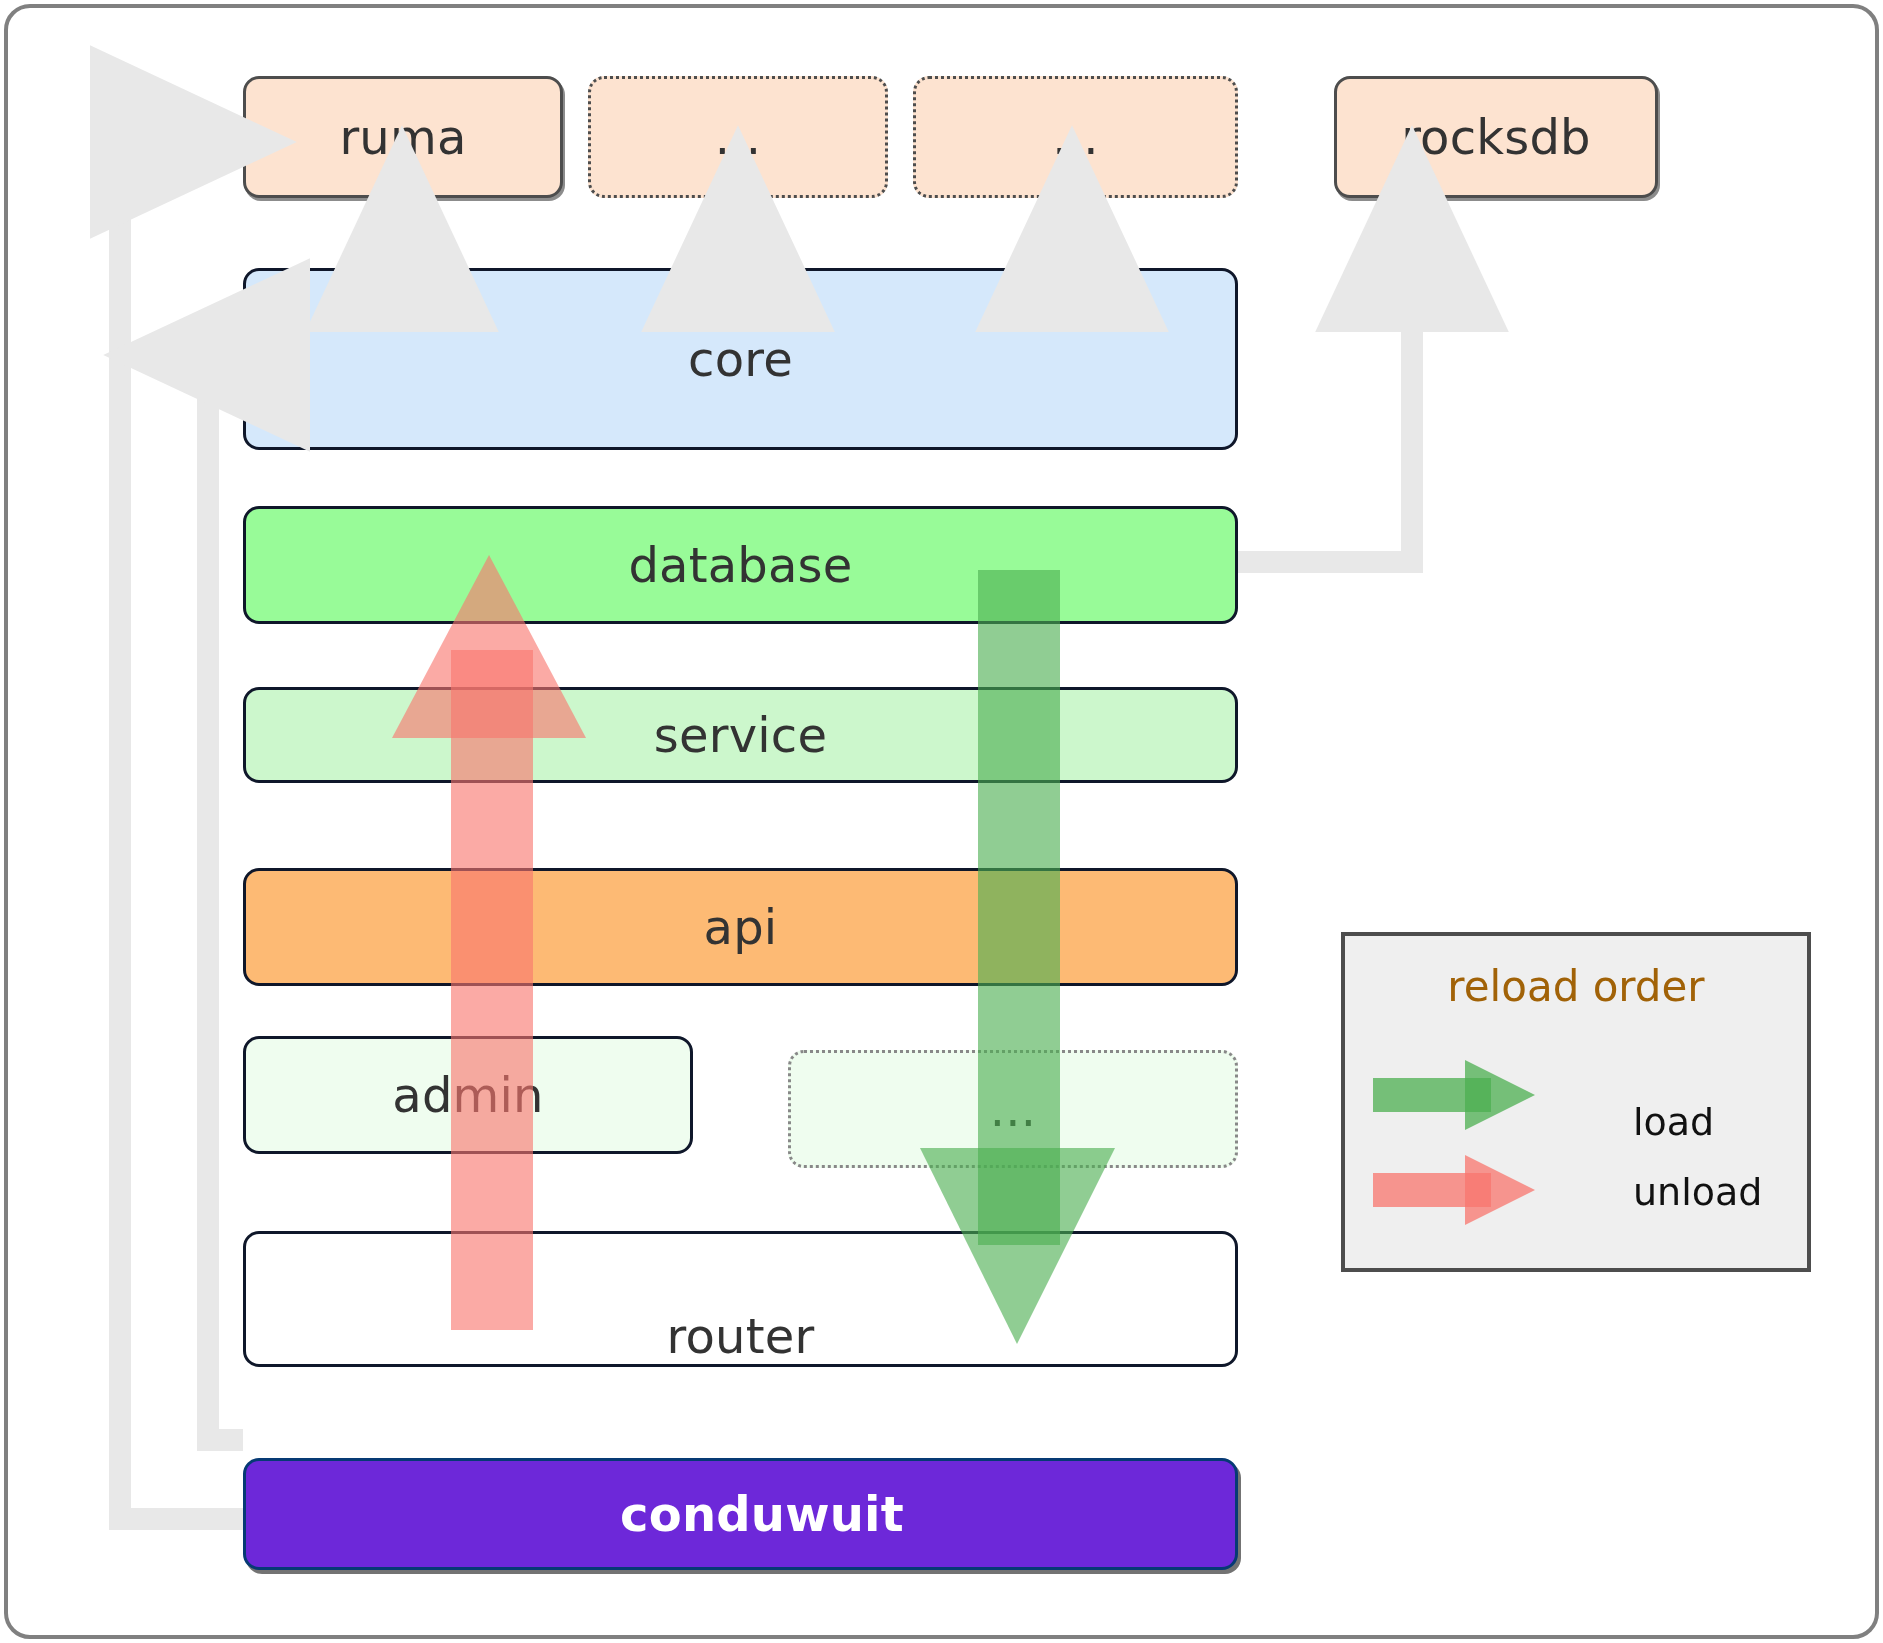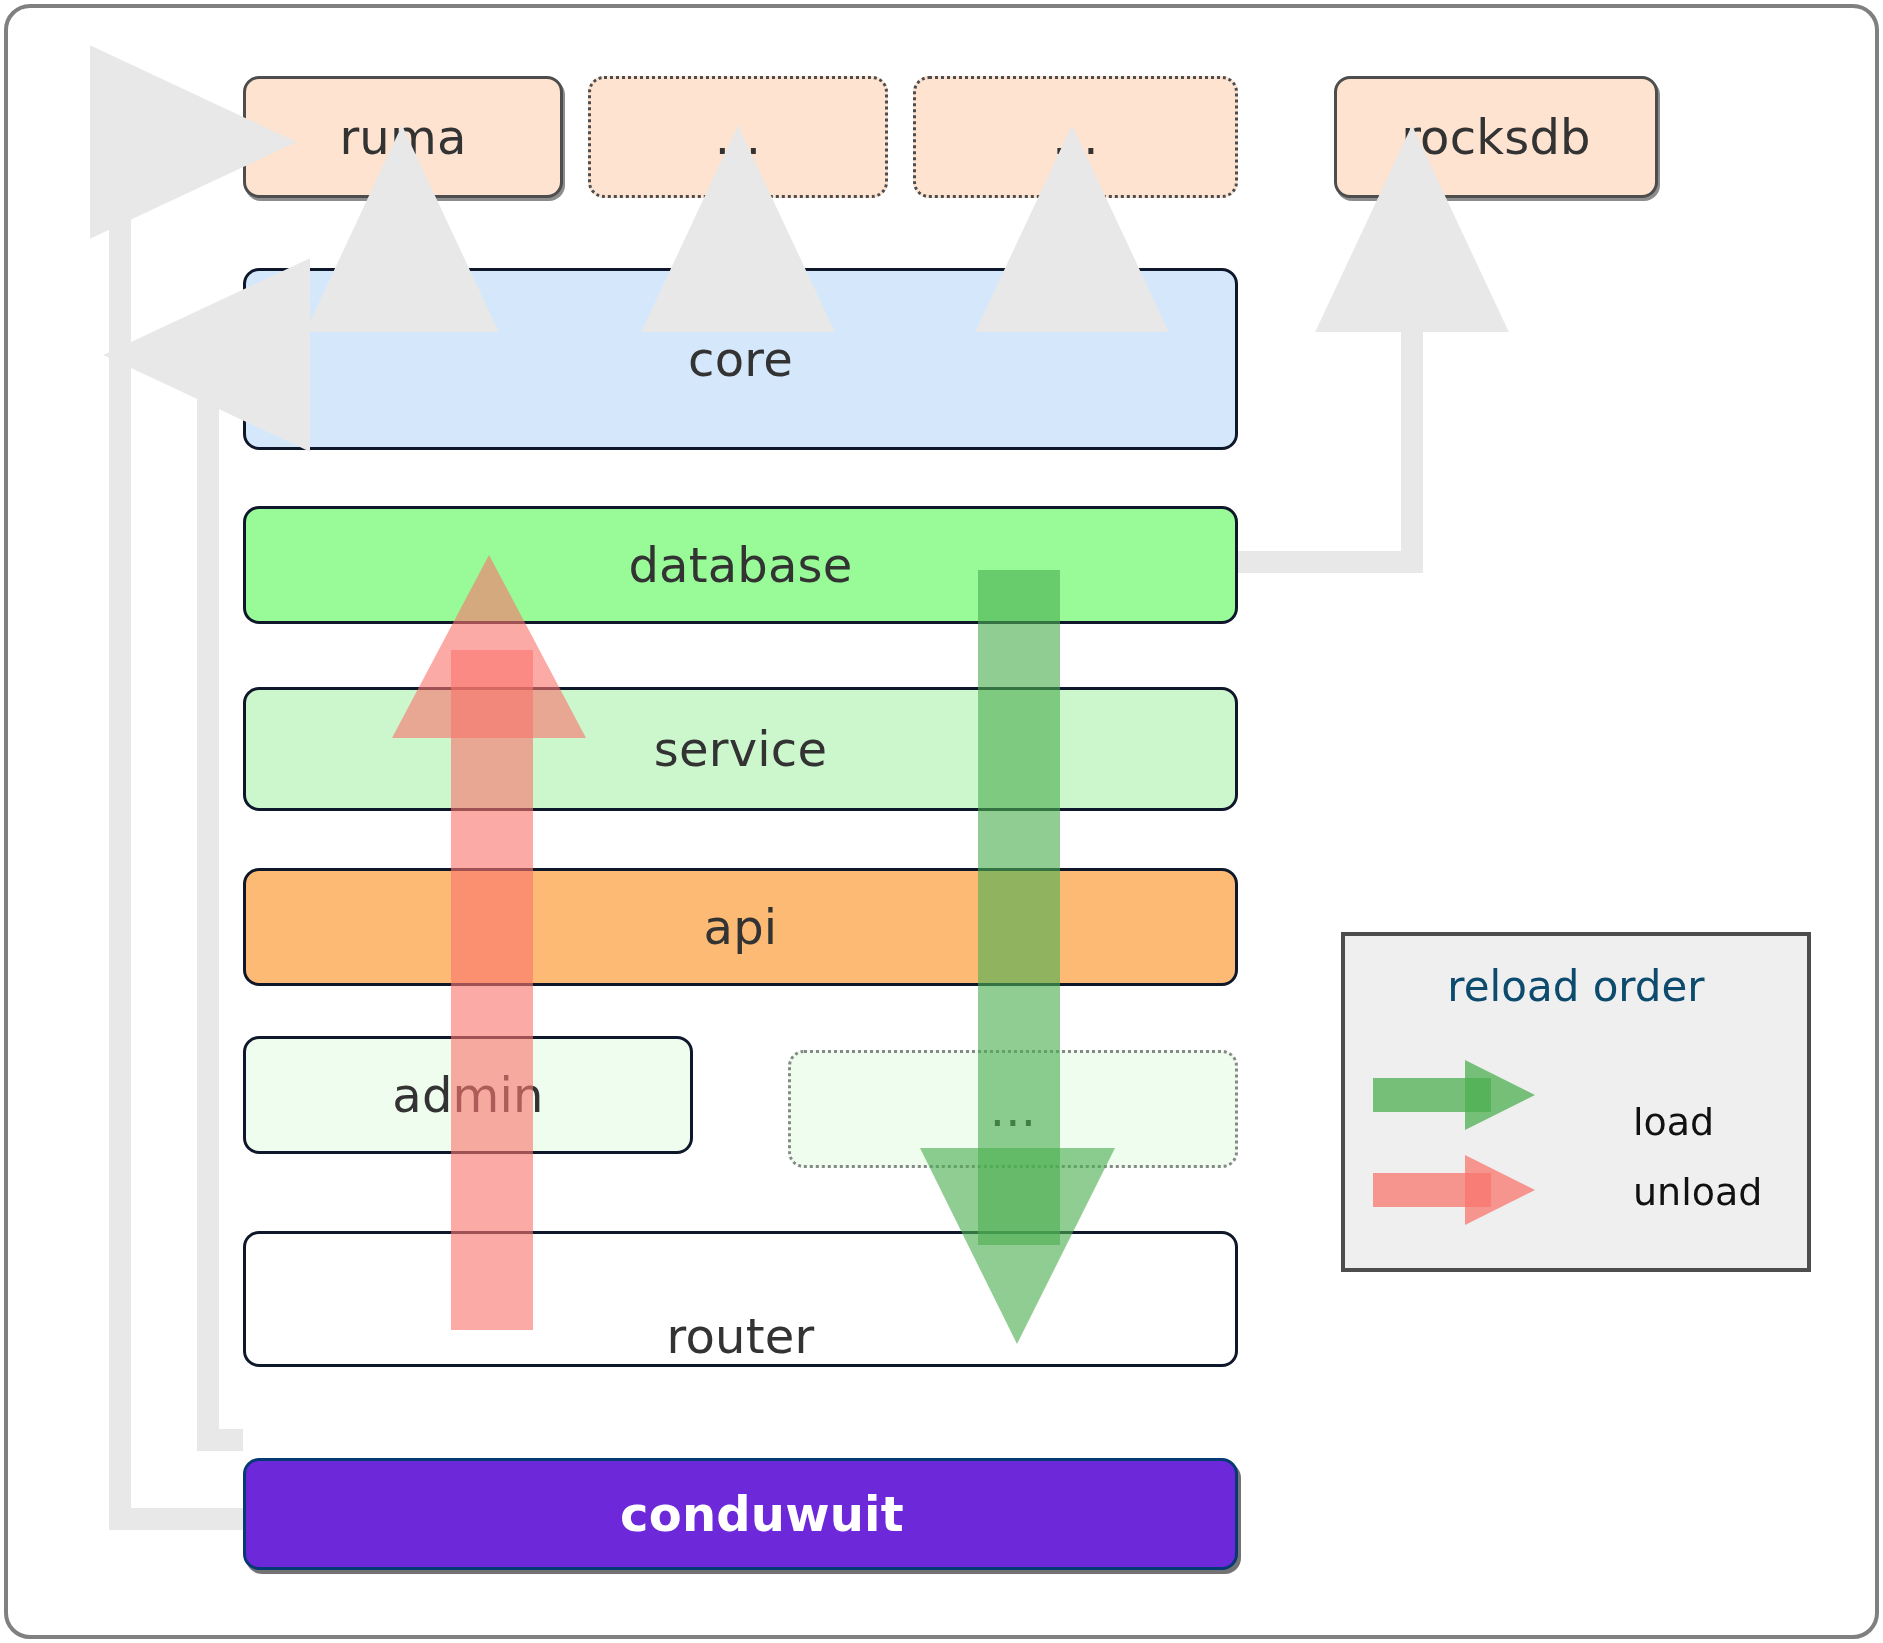--- a/index.html
+++ b/index.html
@@ -85,21 +85,21 @@
     position: absolute;
     background: #efefef;
     border: 4px solid #4d4d4d;
     box-sizing: border-box;
   }
   .legend-title {
     position: absolute;
     left: 0; right: 0; top: 26px;
     text-align: center;
     font-size: 42px;
-    color: #0c4a6e;
+    color: #a16207;
   }
   .legend-label {
     position: absolute;
     font-size: 38px;
     color: #111111;
     white-space: nowrap;
   }
 
   .svg-layer {
     position: absolute;
@@ -166,21 +166,21 @@
     </div>
 
     <div class="node layer blue" style="left:243px; top:268px; width:995px; height:182px;">
       <span class="lbl">core</span>
     </div>
 
     <div class="node layer green1" style="left:243px; top:506px; width:995px; height:118px;">
       <span class="lbl">database</span>
     </div>
 
-    <div class="node layer green2" style="left:243px; top:687px; width:995px; height:124px;text-align:center;">
+    <div class="node layer green2" style="left:243px; top:687px; width:995px; height:96px;text-align:center;">
       <span class="lbl">service</span>
     </div>
 
     <div class="node layer green3" style="left:243px; top:868px; width:995px; height:118px;">
       <span class="lbl">api</span>
     </div>
 
     <div class="node layer green4" style="left:243px; top:1036px; width:450px; height:118px;justify-content:center;">
       <span class="lbl">admin</span>
     </div>

